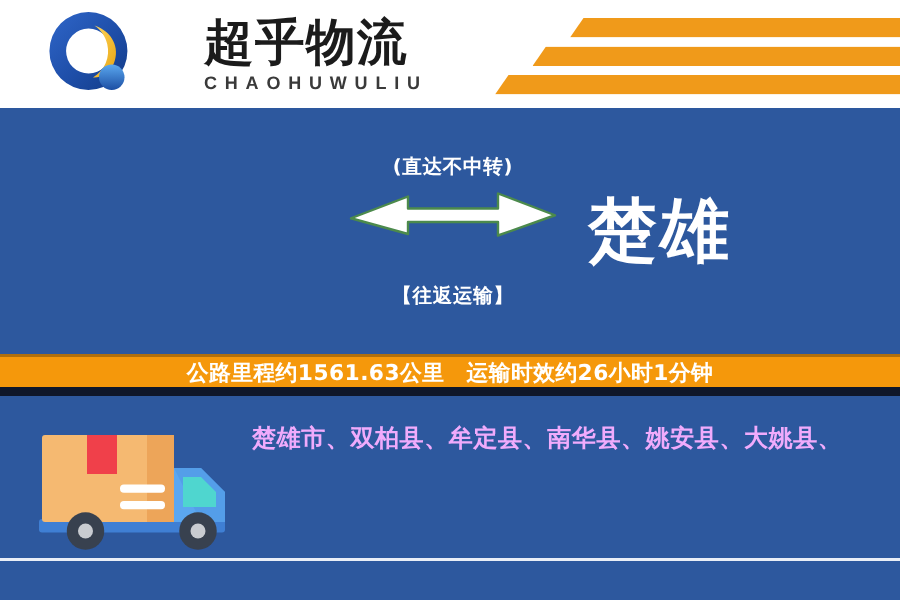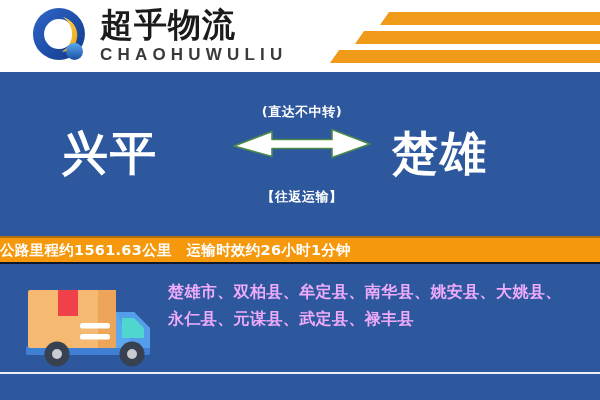--- a/index.html
+++ b/index.html
@@ -25,20 +25,21 @@
     height: 72px;
     background: #ffffff;
     overflow: hidden;
   }
   .logo-wrap {
     position: absolute;
     left: 30px; top: 6px;
     display: flex;
     align-items: center;
     height: 60px;
+    gap: 36px;
   }
   .logo-mark {
     position: relative;
     width: 62px;
     height: 62px;
     flex: 0 0 62px;
   }
   .logo-mark svg { display: block; }
   .logo-text {
     margin-left: 8px;
@@ -50,21 +51,21 @@
     font-family: "DejaVu Sans", sans-serif;
     font-size: 33px;
     font-weight: 700;
     color: #1b1b1b;
     letter-spacing: 1px;
     line-height: 1.08;
     white-space: nowrap;
   }
   .brand-en {
     font-family: "Liberation Sans", sans-serif;
-    font-size: 17px;
+    font-size: 12px;
     font-weight: 700;
     color: #3a3a3a;
     letter-spacing: 5.2px;
     margin-top: 2px;
     white-space: nowrap;
   }
 
   .stripes {
     position: absolute;
     right: 0; top: 10px;
@@ -122,24 +123,25 @@
   .arrow-svg { display: block; margin: 0 auto; }
 
   
   .infobar {
     position: absolute;
     left: 0; top: 236px;
     width: 600px;
     height: 28px;
     background: #f5980b;
     border-top: 2px solid #b06f0d;
-    border-bottom: 2px solid #0f172a;
+    border-bottom: 6px solid #0f172a;
     box-sizing: border-box;
     display: flex;
     align-items: center;
+    justify-content: center;
   }
   .infobar-text {
     font-family: "DejaVu Sans", sans-serif;
     font-size: 14.5px;
     font-weight: 700;
     color: #ffffff;
     white-space: nowrap;
     letter-spacing: 0.3px;
   }
 
@@ -219,21 +221,20 @@
     </div>
 
     <div class="stripes">
       <div class="stripe s1"></div>
       <div class="stripe s2"></div>
       <div class="stripe s3"></div>
     </div>
   </div>
 
   <div class="route">
-    <div class="city origin">兴平</div>
 
     <div class="arrow-block">
       <div class="note-top">(直达不中转)</div>
       <div class="arrow-svg">
         <svg width="140" height="34" viewBox="0 0 140 34">
           <path d="M2 20.5 L40 6 L40 14 L100 14 L100 4 L138 18.5
                    L100 32 L100 23 L40 23 L40 31 Z" fill="#ffffff" stroke="#4c8a4c" stroke-width="1.6" stroke-linejoin="round"></path>
         </svg>
       </div>
       <div class="note-bottom">【往返运输】</div>
@@ -268,19 +269,18 @@
 
         <circle cx="35" cy="76" r="12.5" fill="#38414f"></circle>
         <circle cx="35" cy="76" r="5" fill="#c9ccd1"></circle>
         <circle cx="110" cy="76" r="12.5" fill="#38414f"></circle>
         <circle cx="110" cy="76" r="5" fill="#c9ccd1"></circle>
       </svg>
     </div>
 
     <div class="coverage">
       <div class="coverage-line">楚雄市、双柏县、牟定县、南华县、姚安县、大姚县、</div>
-      <div class="coverage-line">永仁县、元谋县、武定县、禄丰县</div>
     </div>
 
     <div class="footer-rule"></div>
   </div>
 
 </div>
 
 </body></html>

